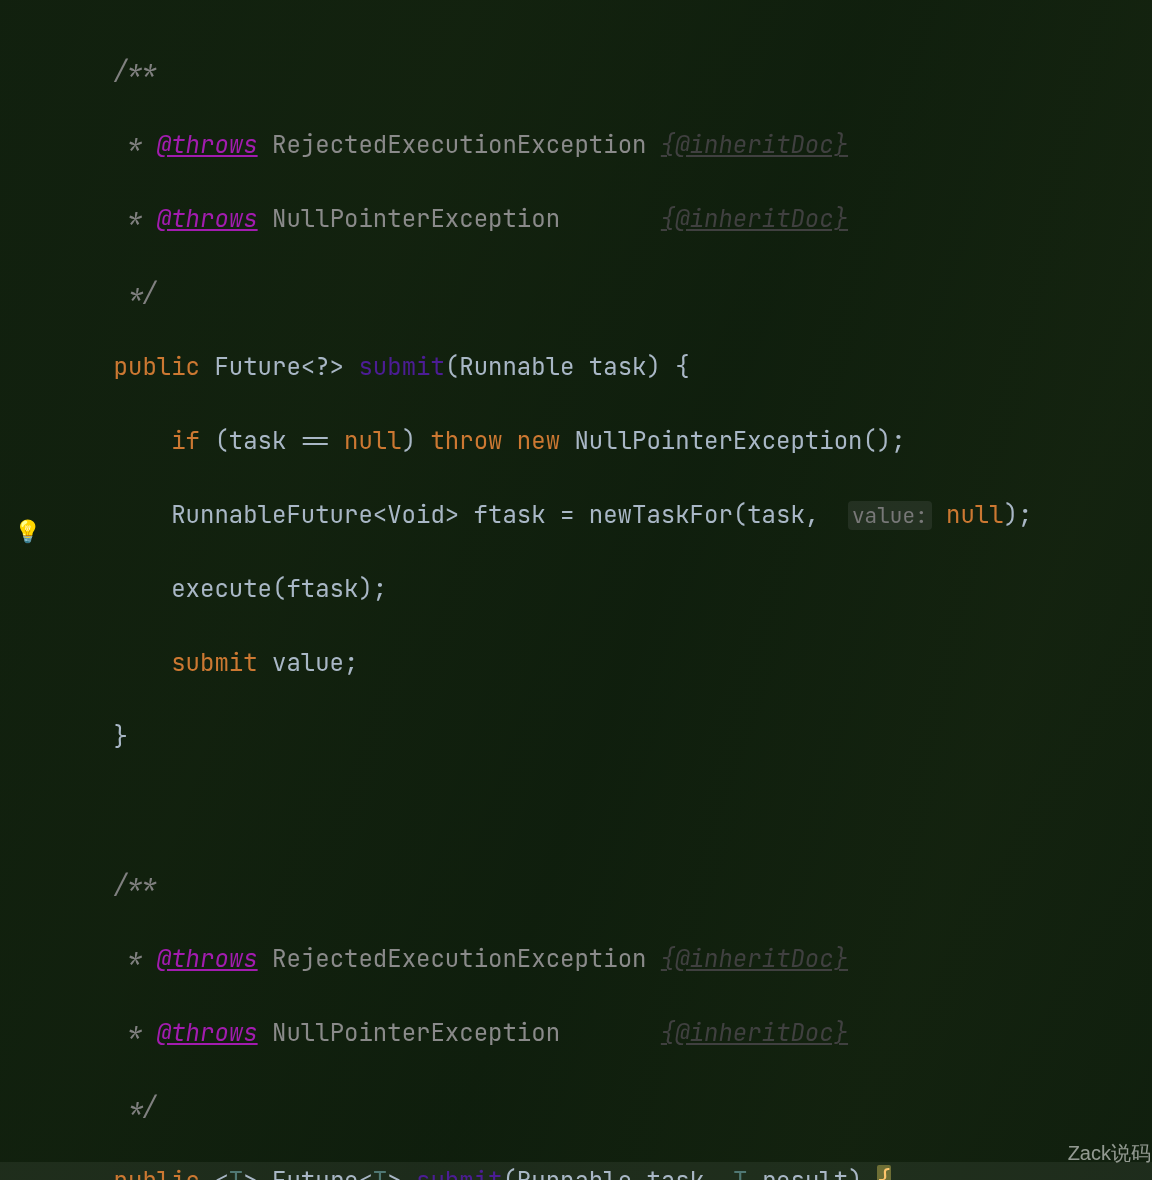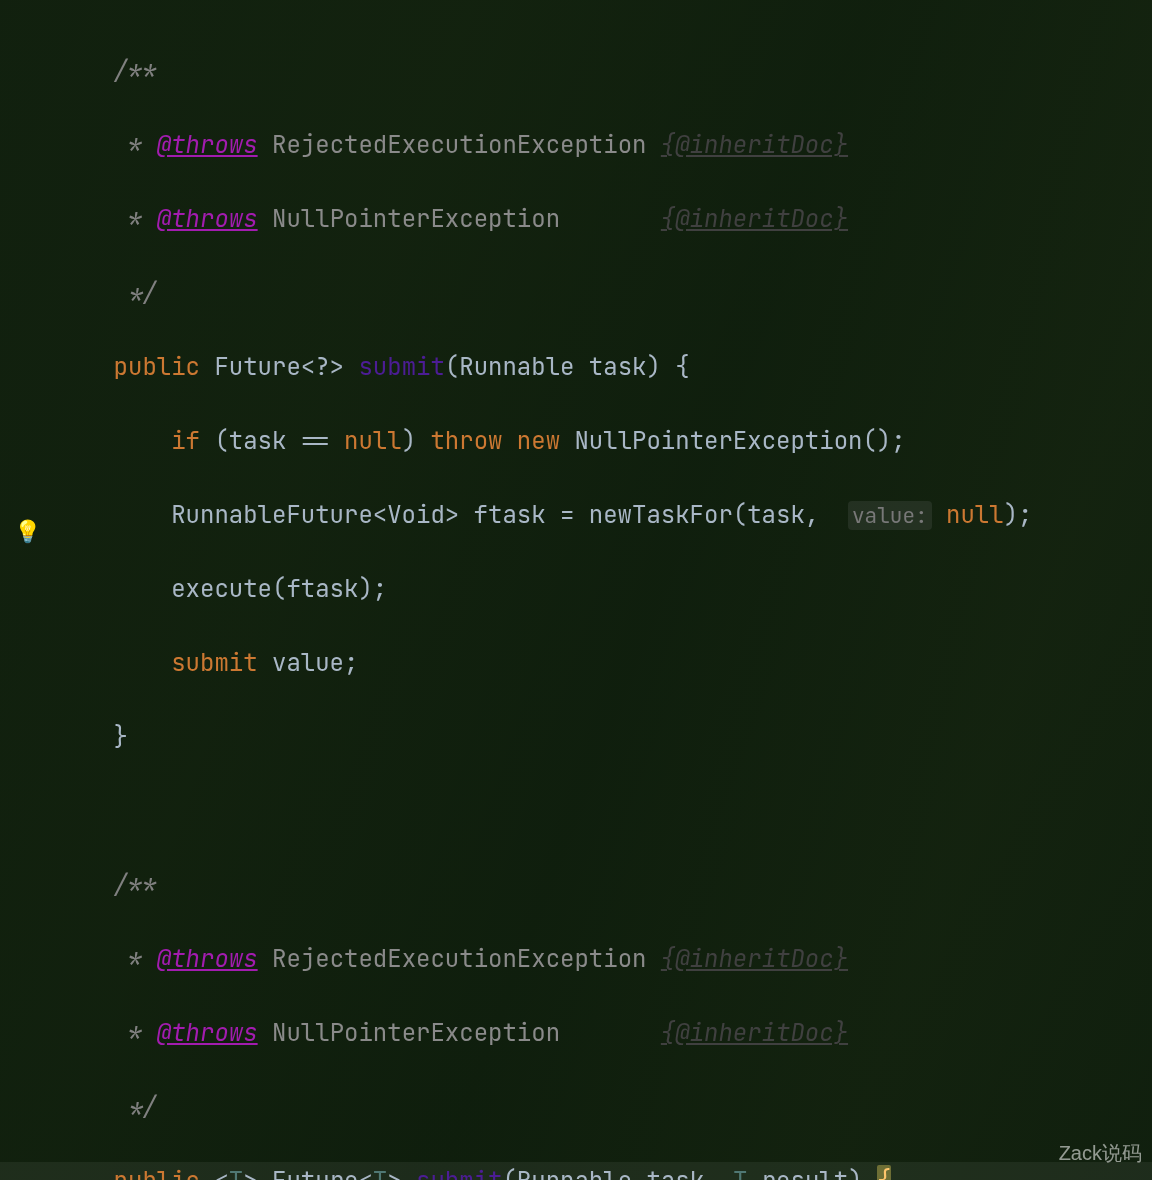--- a/index.html
+++ b/index.html
@@ -21,21 +21,21 @@
   .c-fn{color:#4c1d95;}       
   .c-def{color:#a9b7c6;margin-top:14px;}
   .c-com{color:#808080;font-style:italic;}   
   .c-tag{color:#a21caf;font-style:italic;text-decoration:underline;} 
   .c-doc{color:#8a8a8a;}
   .c-link{color:#404040;font-style:italic;text-decoration:underline;}
   .c-tparam{color:#507874;}
   .c-hint{color:#787878;font-style:normal;background:rgba(120,120,120,0.18);
           border-radius:4px;padding:1px 4px;font-size:21px;}
   .brace-match{background:rgba(255,230,100,0.35);border-radius:2px;color:#ffc66d;}
-  .watermark{position:absolute;right:10px;bottom:8px;color:rgba(255,255,255,0.55);
+  .watermark{position:absolute;right:1px;bottom:8px;color:rgba(255,255,255,0.55);
              font-family:sans-serif;font-size:20px;}
 </style>
 </head>
 <body>
 
 <div class="editor">
   <div class="gutter">
     <span class="bulb">💡</span>
   </div>
   <div class="code">

